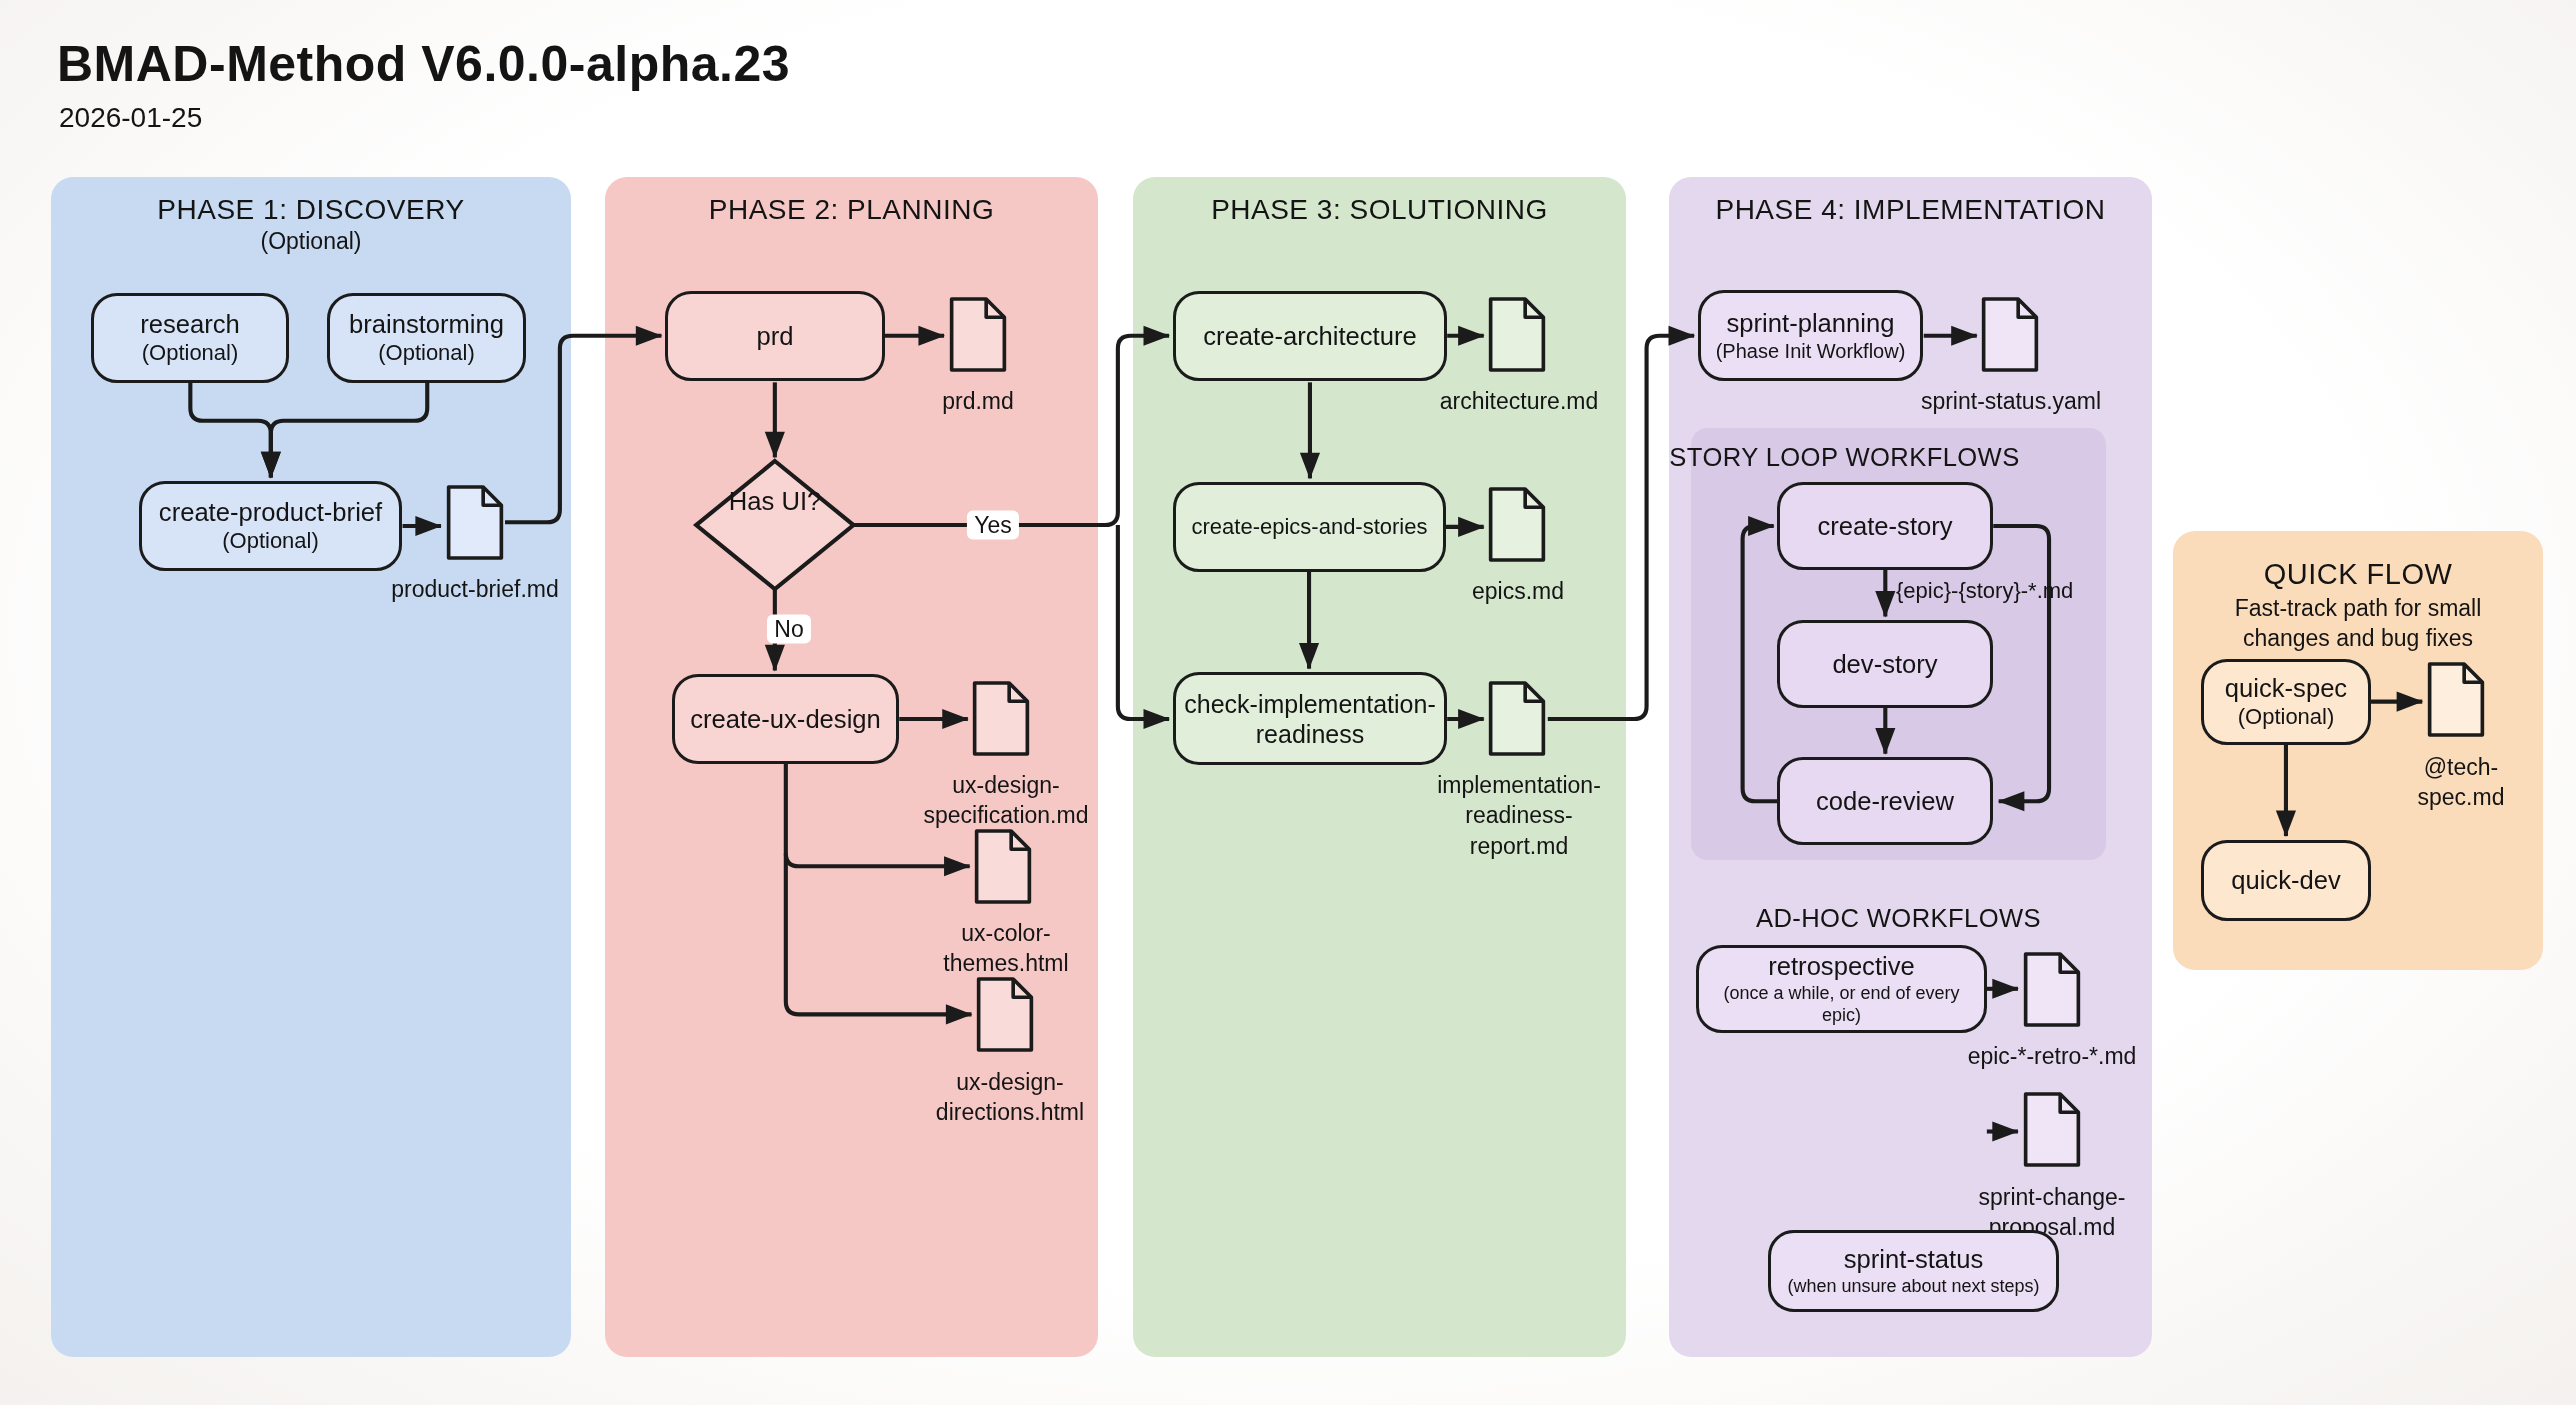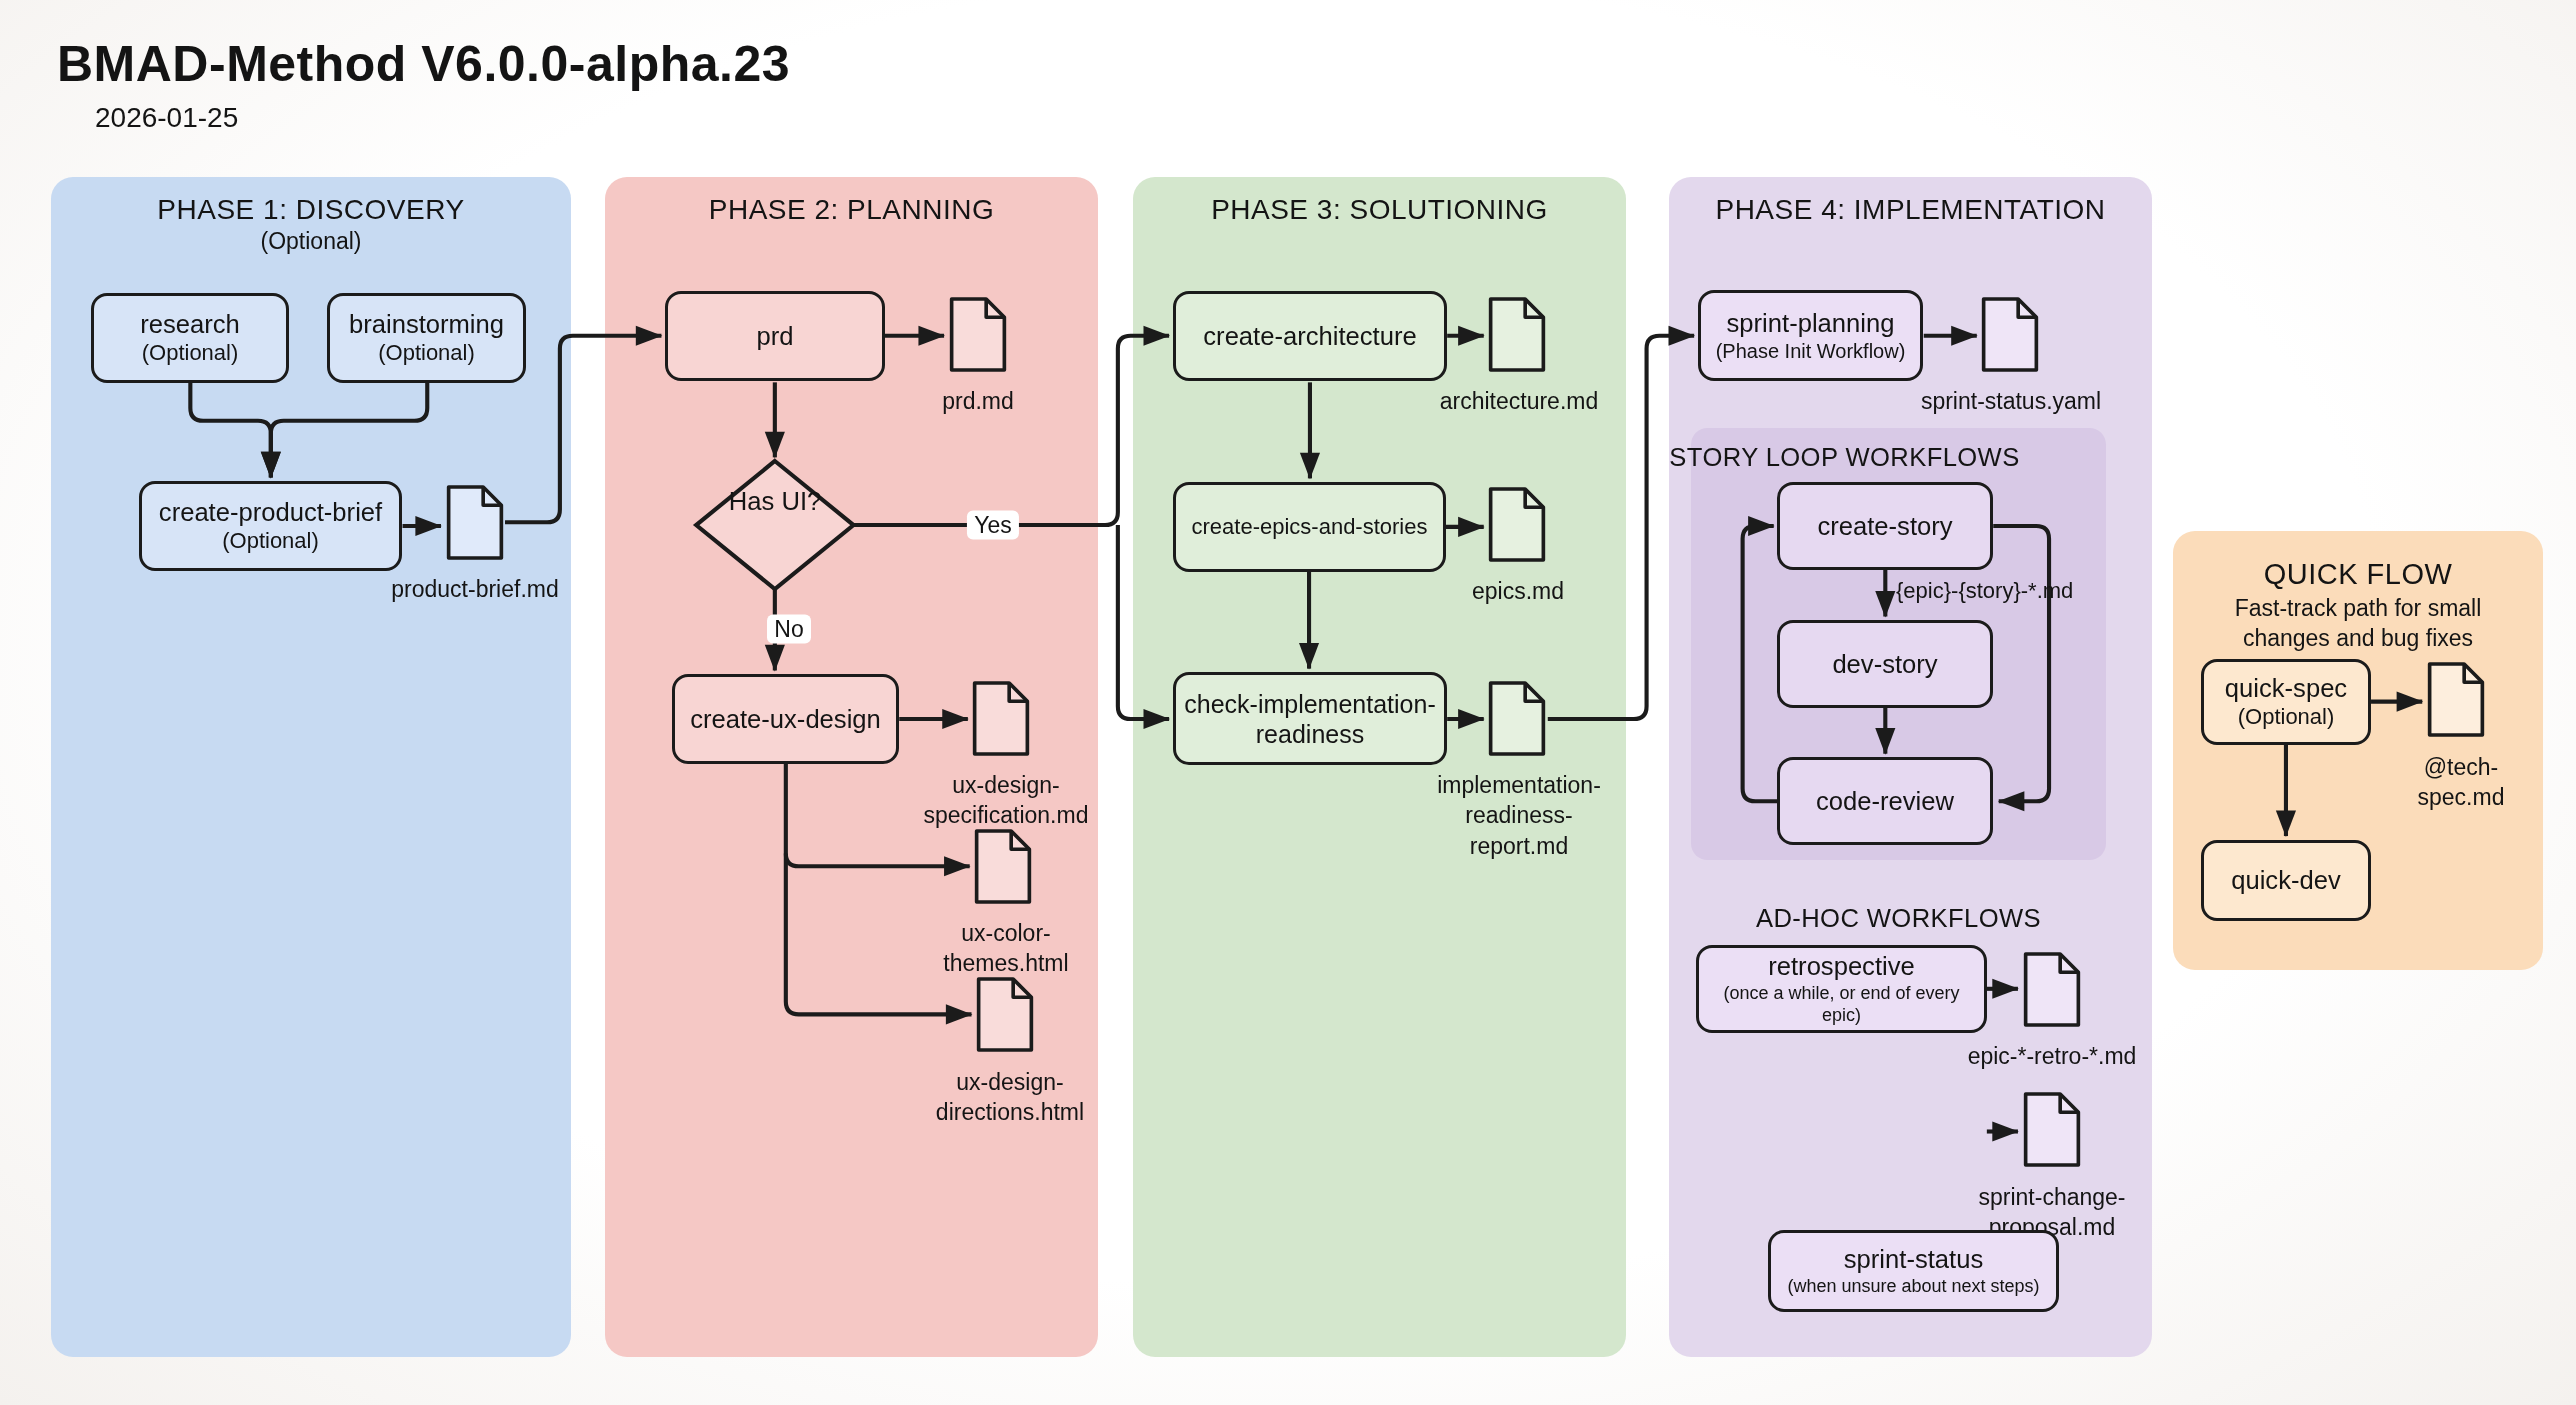--- a/index.html
+++ b/index.html
@@ -11,26 +11,26 @@
     --p4in:#d8c9e6; --p4inbox:#e6d9f1;
     --qf:#fbdcba; --qfbox:#fde8cf; --qfdoc:#fdeedd;
     --ink:#141414;
   }
   html,body{margin:0;padding:0;}
   body{width:2576px;height:1405px;overflow:hidden;
        font-family:"Liberation Sans",sans-serif;color:var(--ink);}
   .canvas{position:relative;width:2576px;height:1405px;
        background:radial-gradient(ellipse at 50% 45%, #ffffff 60%, #f4f1ee 100%);}
   .main-title{position:absolute;left:57px;top:35px;font-size:50px;font-weight:bold;letter-spacing:0.5px;}
-  .main-date{position:absolute;left:59px;top:102px;font-size:28px;margin-left:36px;}
+  .main-date{position:absolute;left:59px;top:102px;font-size:28px;}
   .panel{position:absolute;border-radius:22px;}
   .phase-head{position:absolute;text-align:center;line-height:1.25;}
   .phase-head .pt{font-size:28px;letter-spacing:0.5px;}
   .phase-head .ps{font-size:23px;}
-  .node{position:absolute;border:3.7px solid var(--stroke);border-radius:16px;
+  .node{position:absolute;border:3.7px solid var(--stroke);border-radius:26px;
         display:flex;flex-direction:column;align-items:center;justify-content:center;
         text-align:center;line-height:1.2;box-sizing:border-box;padding:3.7px 5.5px;}
   .node .nl{font-size:25.6px;}
   .node .nl.small{font-size:22px;}
   .node .nl.mid{font-size:25px;}
   .node .nn{font-size:22px;}
   .node .nn.tiny{font-size:18px;line-height:1.25;}
   .node .nn.mid2{font-size:20px;}
   .seclabel{position:absolute;text-align:center;font-size:25.6px;letter-spacing:0.4px;}
   .doc{position:absolute;}

